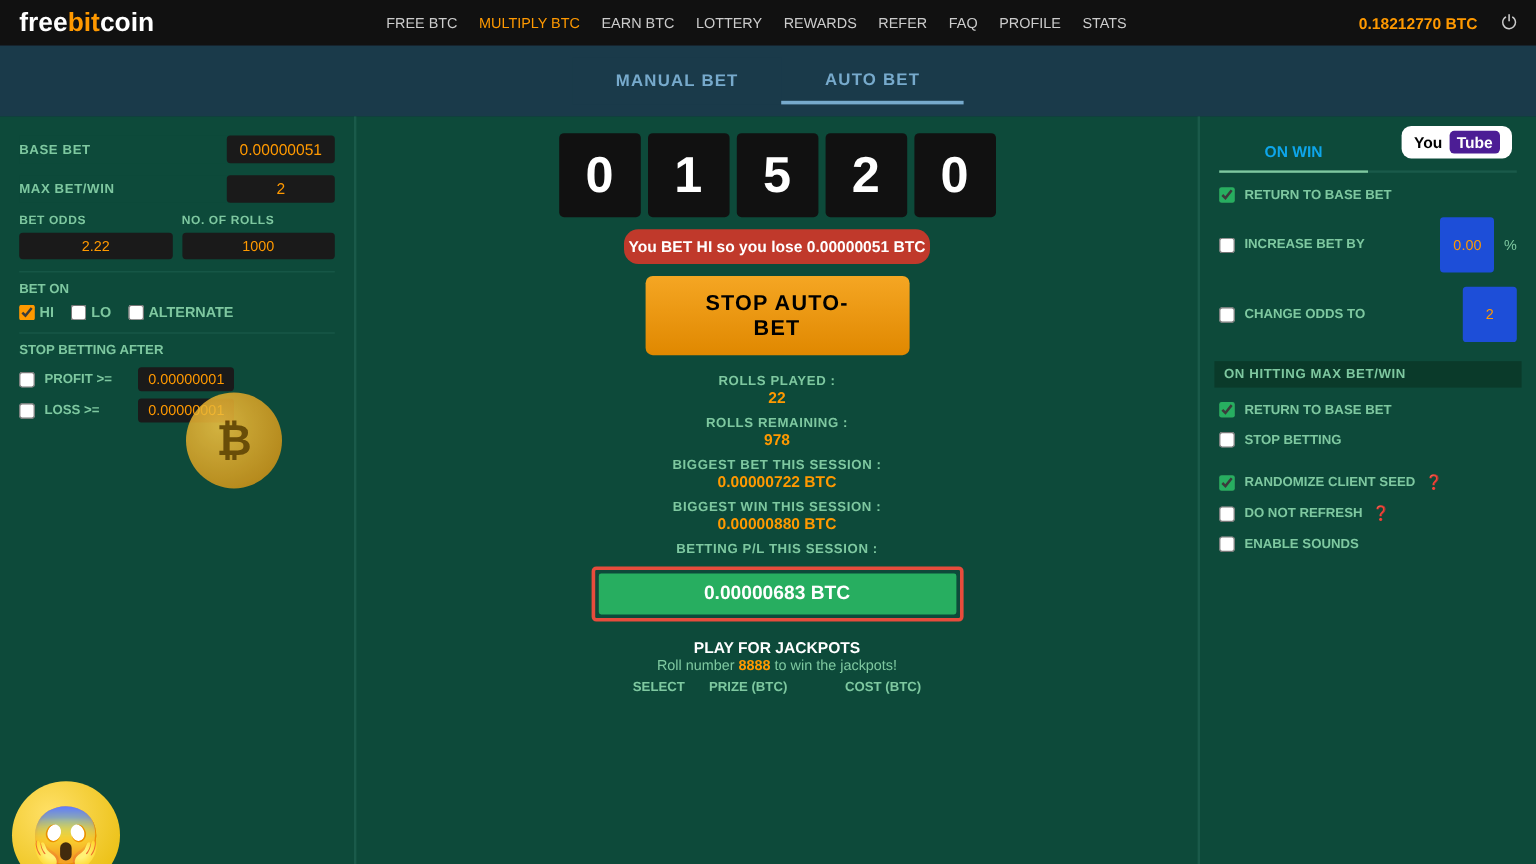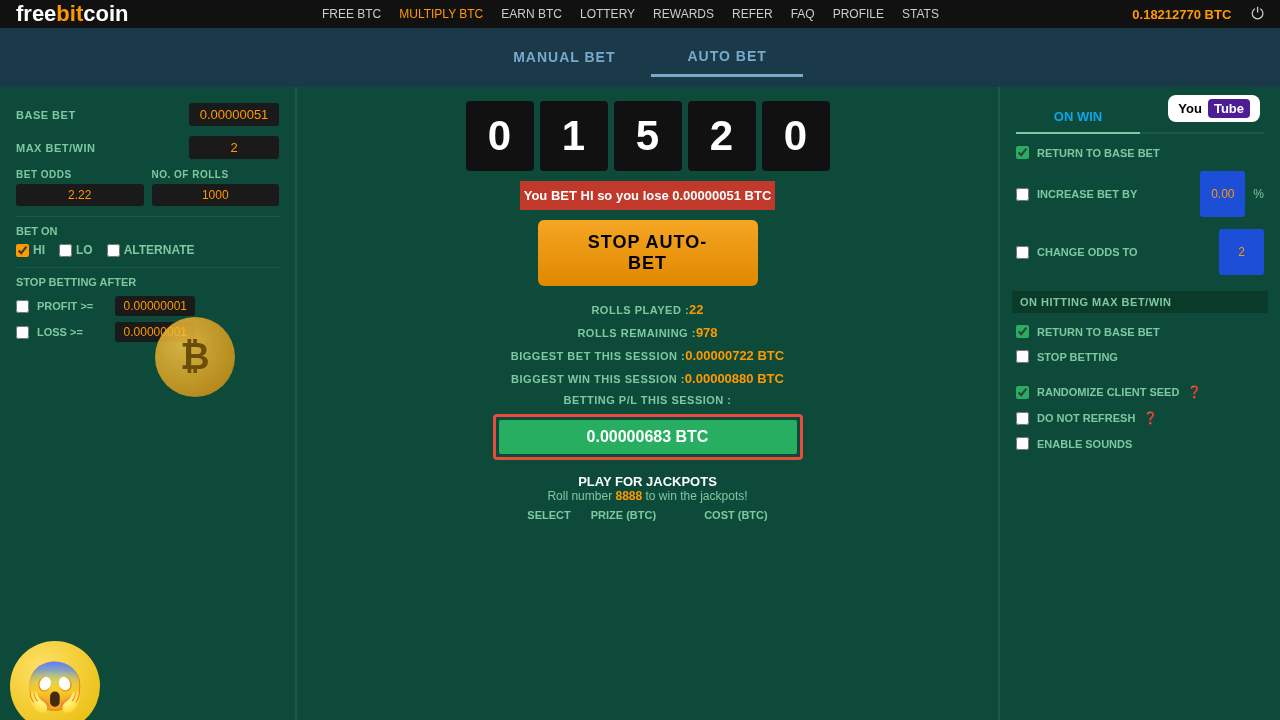--- a/index.html
+++ b/index.html
@@ -7,21 +7,21 @@
       width: 1280px;
       height: 720px;
       overflow: hidden;
       background: #1a1a2e;
       font-family: Arial, sans-serif;
     }
 
     
     .top-nav {
       background: #111;
-      height: 28px;
+      height: 38px;
       display: flex;
       align-items: center;
       padding: 0 16px;
       justify-content: space-between;
     }
     .nav-logo {
       color: #fff;
       font-size: 22px;
       font-weight: bold;
     }
@@ -220,21 +220,21 @@
       border-radius: 4px;
     }
 
     
     .status-msg {
       background: #c0392b;
       color: #fff;
       font-size: 13px;
       font-weight: bold;
       padding: 7px 4px;
-      border-radius: 0;
+      border-radius: 12px;
       margin-bottom: 10px;
       text-align: right;
     }
 
     
     .stop-btn {
       background: linear-gradient(to bottom, #f5a623, #e08800);
       color: #000;
       font-size: 18px;
       font-weight: bold;
@@ -252,21 +252,21 @@
     
     .stats-section {
       width: 100%;
       display: flex;
       flex-direction: column;
       align-items: center;
       gap: 4px;
     }
     .stat-row {
       display: flex;
-      flex-direction: row;
+      flex-direction: column;
       align-items: center;
       margin-bottom: 4px;
     }
     .stat-label {
       color: #7ec8a0;
       font-size: 11px;
       font-weight: bold;
       text-transform: uppercase;
       letter-spacing: 0.5px;
     }

